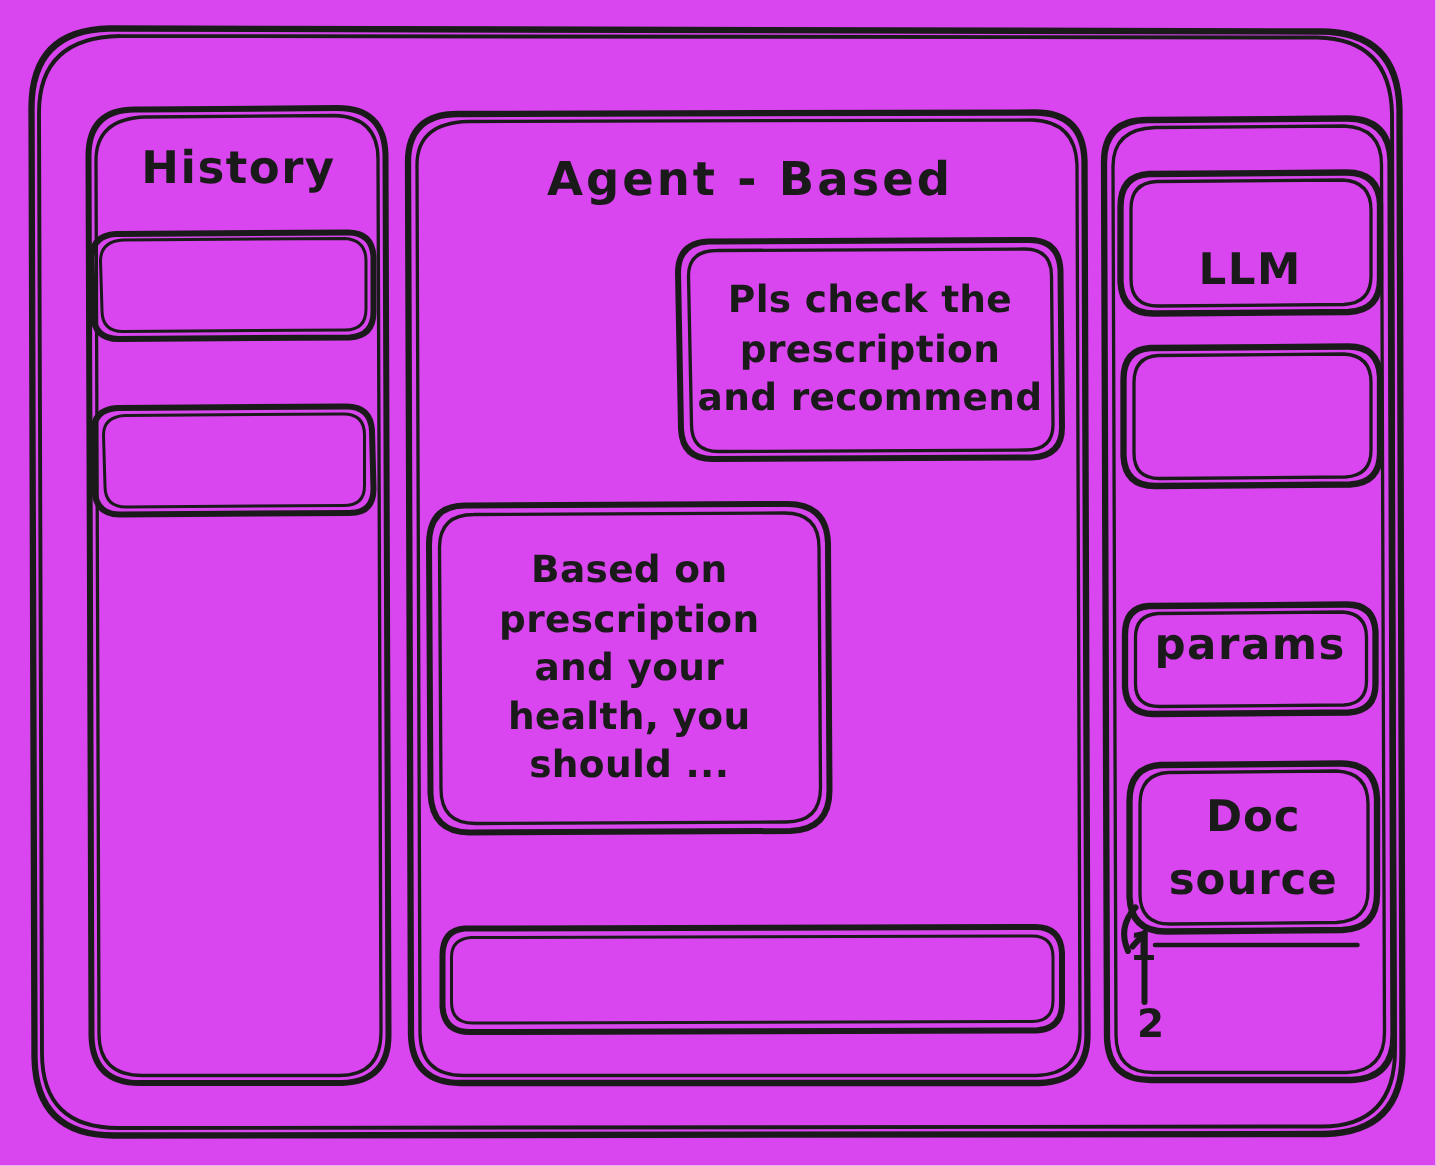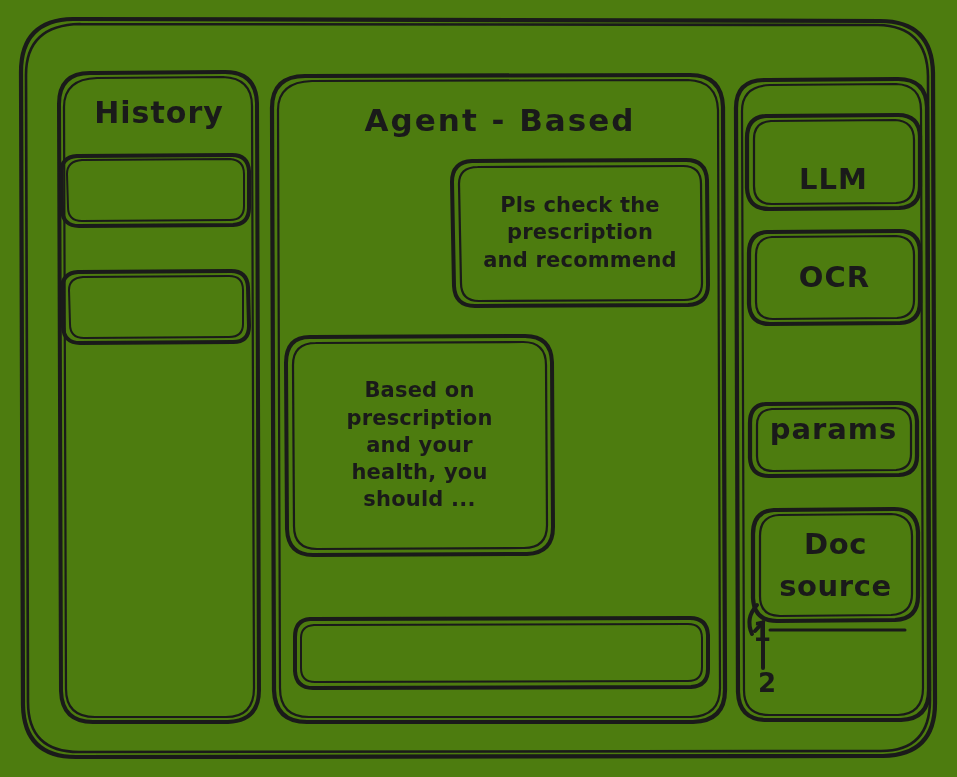--- a/index.html
+++ b/index.html
@@ -8,21 +8,21 @@
     padding: 0;
     background: #ffffff;
   }
   body {
     font-family: "DejaVu Sans", sans-serif;
   }
   #canvas {
     position: relative;
     width: 957px;
     height: 777px;
-    background: #4d7c0f;
+    background: #d946ef;
     overflow: hidden;
   }
   #sketch-layer {
     position: absolute;
     inset: 0;
     width: 957px;
     height: 777px;
     pointer-events: none;
   }
   .node {
@@ -45,21 +45,21 @@
   }
   .title-history {
     font-size: 30px;
     letter-spacing: 1px;
   }
   .title-agent {
     font-size: 31px;
     letter-spacing: 2px;
   }
   .bubble-text {
-    font-size: 21px;
+    font-size: 25px;
     letter-spacing: 0.2px;
     line-height: 1.30;
   }
   .tool-text {
     font-size: 29px;
     letter-spacing: 1px;
   }
   .docsrc-text {
     font-size: 29px;
     letter-spacing: 0.6px;
@@ -215,23 +215,20 @@
     <div class="label" style="inset:0; width:100%; height:100%; font-size:20px; justify-content:flex-start; padding-left:18px; box-sizing:border-box;"></div>
   </div>
 
   <div class="node" style="left:736px; top:79px; width:193px; height:641px;">
   </div>
 
   <div class="node" style="left:747px; top:132px; width:173px; height:94px;">
     <div class="label tool-text" style="inset:0; width:100%; height:100%;">LLM</div>
   </div>
 
-  <div class="node" style="left:749px; top:231px; width:171px; height:93px;">
-    <div class="label tool-text" style="inset:0; width:100%; height:100%;">OCR</div>
-  </div>
 
   <div class="node" style="left:750px; top:403px; width:167px; height:52px;">
     <div class="label tool-text" style="inset:0; width:100%; height:100%;">params</div>
   </div>
 
   <div class="node" style="left:753px; top:509px; width:165px; height:112px;">
     <div class="label docsrc-text" style="inset:0; width:100%; height:100%;">Doc
 source</div>
   </div>
 

